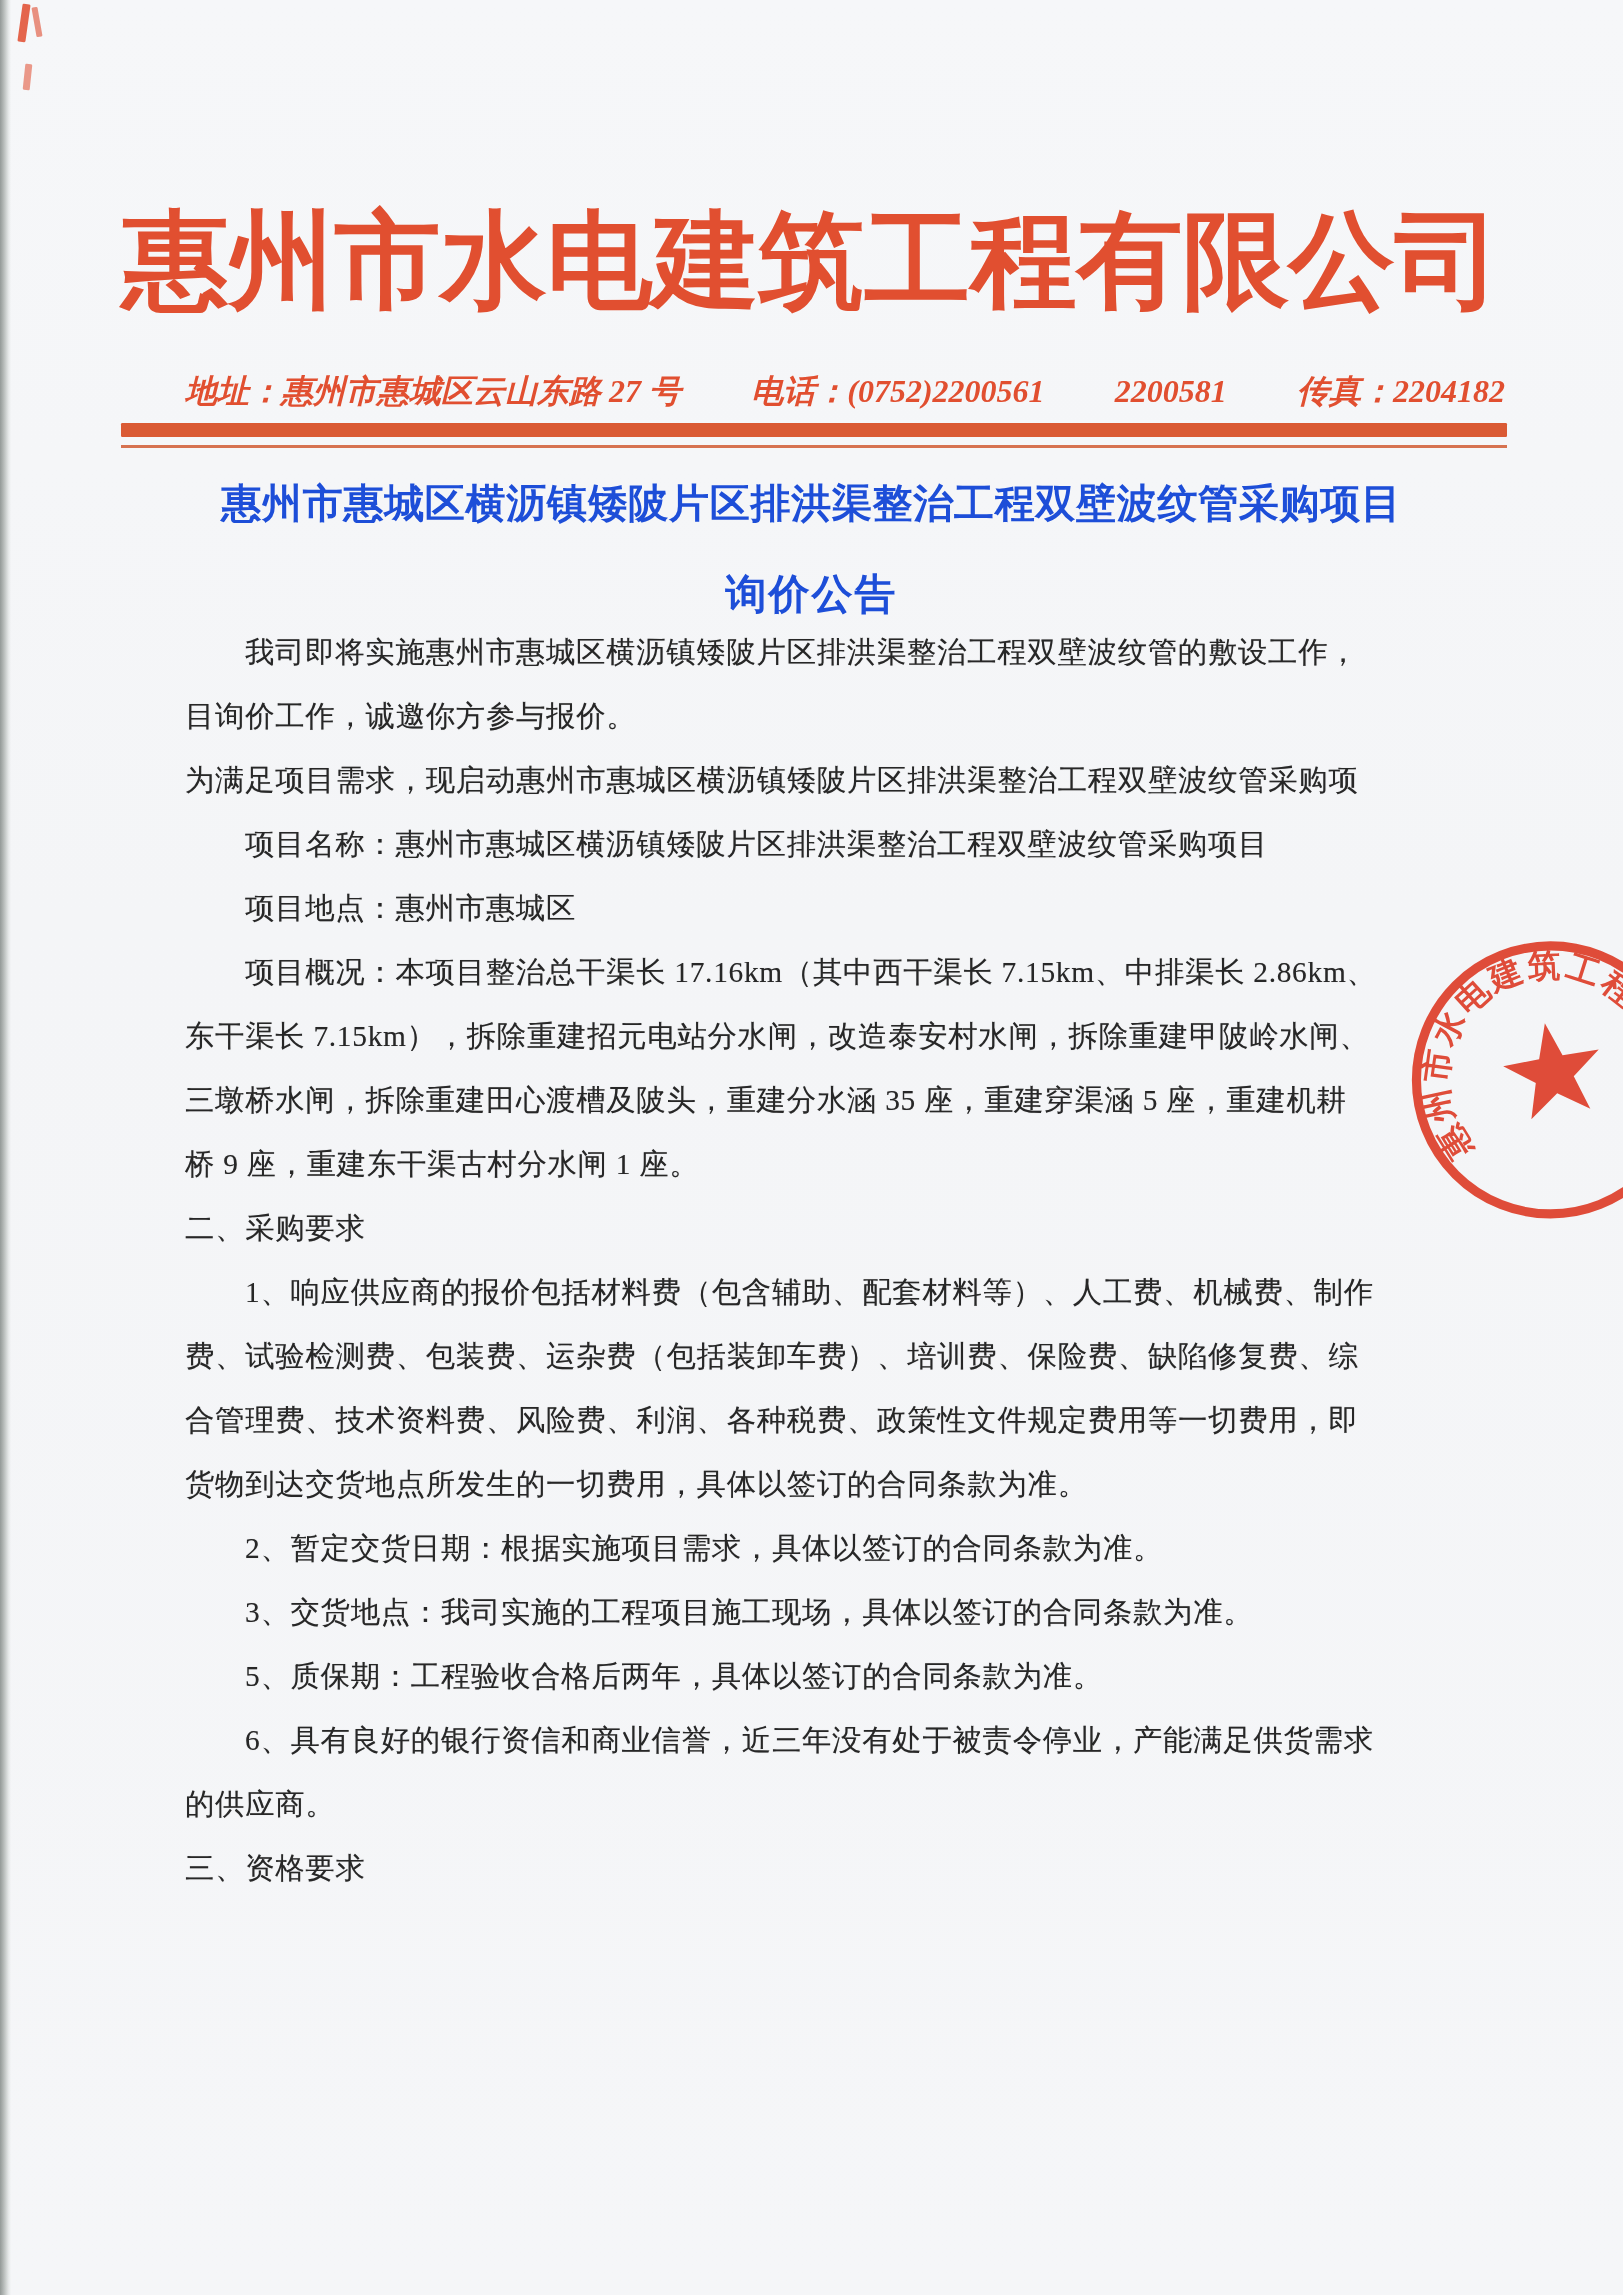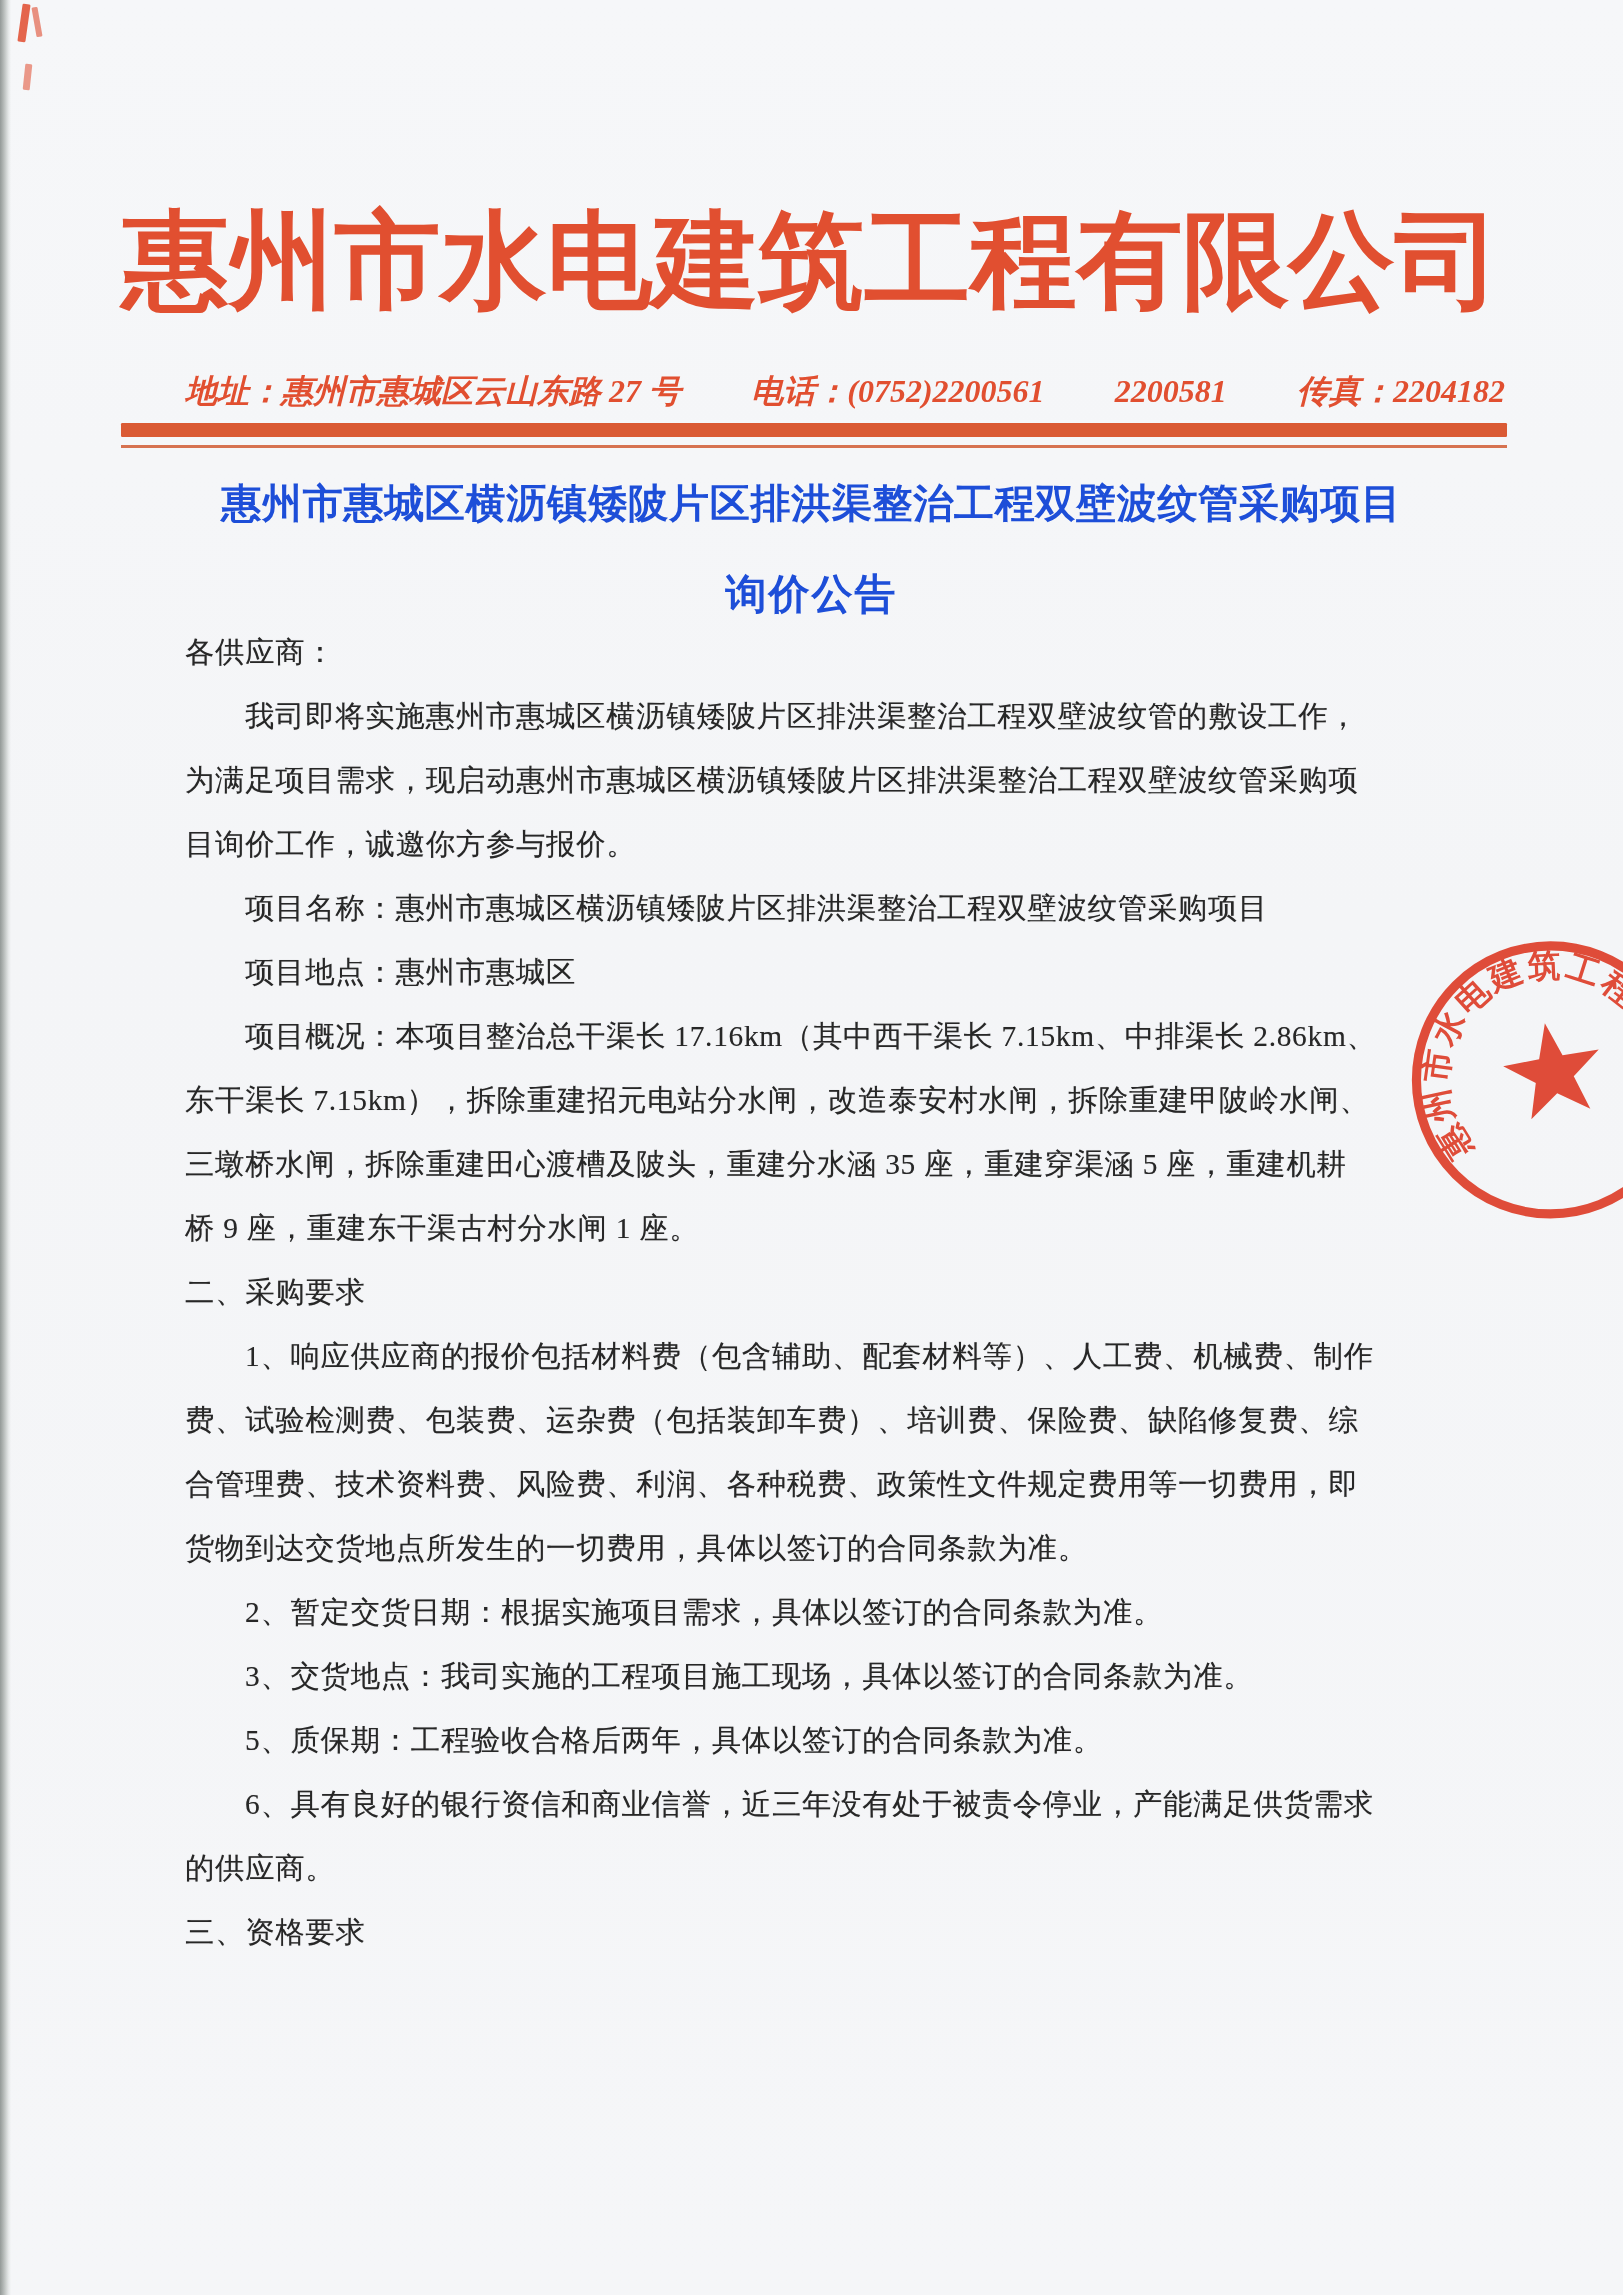--- a/index.html
+++ b/index.html
@@ -73,24 +73,23 @@
   <span>传真：2204182</span>
 </div>
 
 <div class="rule-thick"></div>
 <div class="rule-thin"></div>
 
 <div class="doc-title l1">惠州市惠城区横沥镇矮陂片区排洪渠整治工程双壁波纹管采购项目</div>
 <div class="doc-title l2">询价公告</div>
 
 <div class="content">
-  <div class="bline">各供应商：</div>
   <div class="bline indent">我司即将实施惠州市惠城区横沥镇矮陂片区排洪渠整治工程双壁波纹管的敷设工作，</div>
+  <div class="bline">目询价工作，诚邀你方参与报价。</div>
   <div class="bline">为满足项目需求，现启动惠州市惠城区横沥镇矮陂片区排洪渠整治工程双壁波纹管采购项</div>
-  <div class="bline">目询价工作，诚邀你方参与报价。</div>
   <div class="bline indent">项目名称：惠州市惠城区横沥镇矮陂片区排洪渠整治工程双壁波纹管采购项目</div>
   <div class="bline indent">项目地点：惠州市惠城区</div>
   <div class="bline indent">项目概况：本项目整治总干渠长 17.16km（其中西干渠长 7.15km、中排渠长 2.86km、</div>
   <div class="bline">东干渠长 7.15km），拆除重建招元电站分水闸，改造泰安村水闸，拆除重建甲陂岭水闸、</div>
   <div class="bline">三墩桥水闸，拆除重建田心渡槽及陂头，重建分水涵 35 座，重建穿渠涵 5 座，重建机耕</div>
   <div class="bline">桥 9 座，重建东干渠古村分水闸 1 座。</div>
   <div class="bline">二、采购要求</div>
   <div class="bline indent">1、响应供应商的报价包括材料费（包含辅助、配套材料等）、人工费、机械费、制作</div>
   <div class="bline">费、试验检测费、包装费、运杂费（包括装卸车费）、培训费、保险费、缺陷修复费、综</div>
   <div class="bline">合管理费、技术资料费、风险费、利润、各种税费、政策性文件规定费用等一切费用，即</div>

